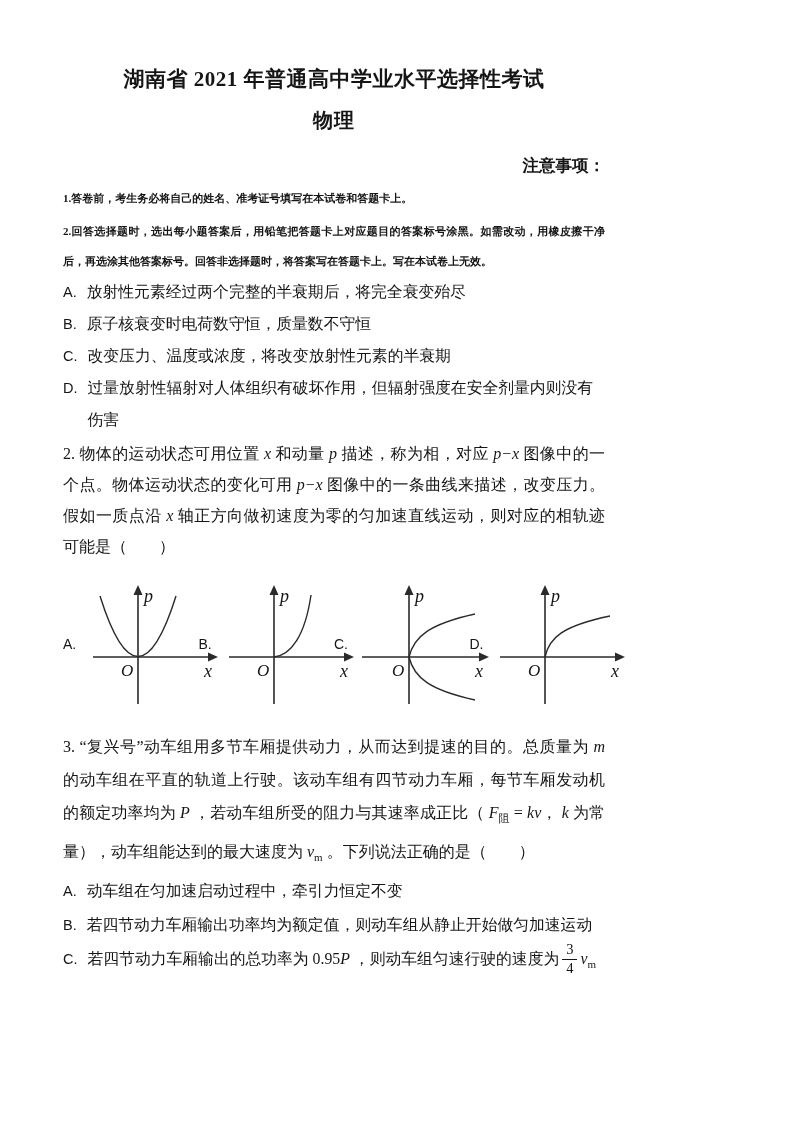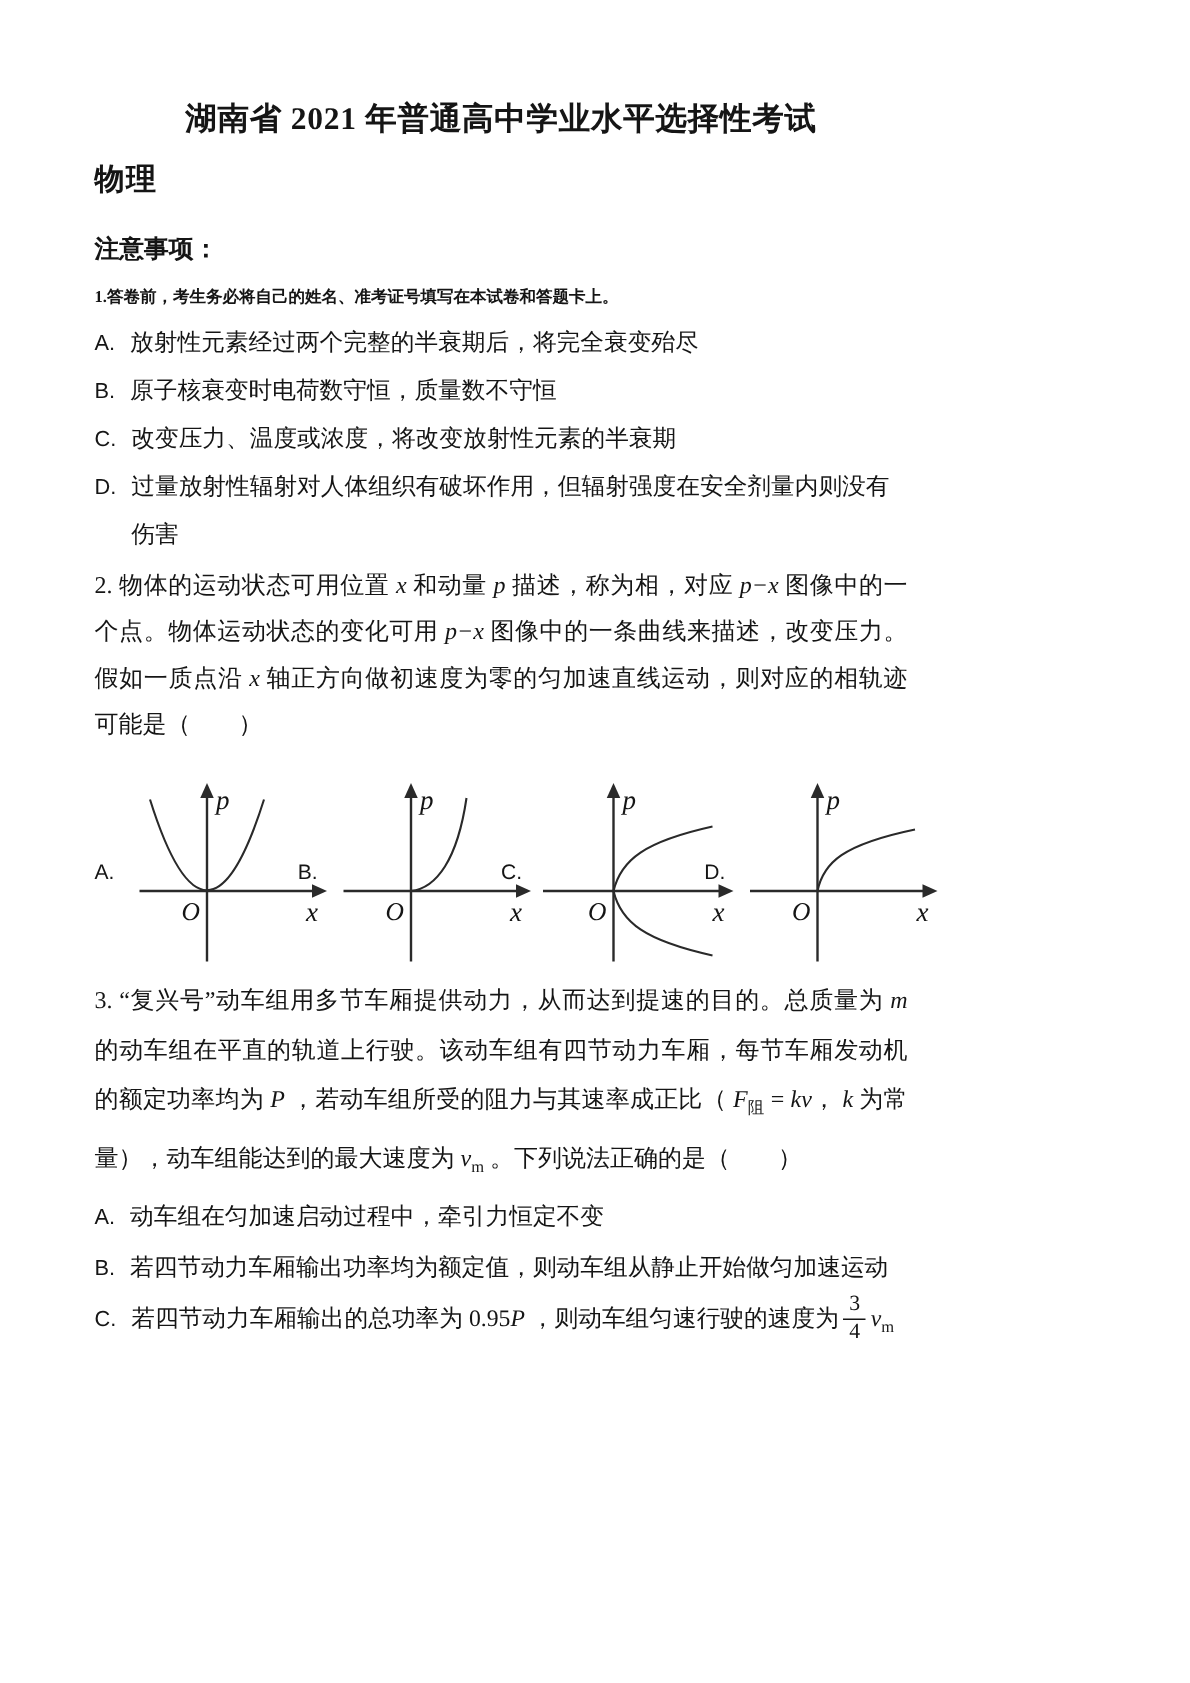--- a/index.html
+++ b/index.html
@@ -16,32 +16,32 @@
   }
   h1.title{
     margin:0;padding-top:10px;
     font-size:21px;line-height:26px;
     font-weight:700;text-align:center;
     letter-spacing:0.5px;
   }
   h2.subtitle{
     margin:16px 0 0 0;
     font-size:20px;line-height:24px;
-    font-weight:700;
+    font-weight:700;text-align:center;
     letter-spacing:1px;
   }
   p{margin:0;}
-  .bold{font-weight:700;}
+  .bold{font-weight:700;text-align:right;}
   .just{text-align:justify;}
   .notice-heading{margin-top:20px;font-size:16.5px;line-height:28px;}
   .notice-item{margin-top:3px;font-size:11px;line-height:30px;}
   .section-header{margin-top:3px;font-size:16.5px;line-height:31px;}
   .stem{margin-top:8px;line-height:32px;}
   .stem2{margin-top:2px;line-height:31px;}
-  .stem3{margin-top:4px;line-height:33px;}
+  .stem3{margin-top:20px;line-height:33px;}
   .opt{display:flex;align-items:baseline;line-height:32px;}
   .opt3{line-height:33px;}
   .optlabel{
     flex:0 0 auto;
     font-family:"Liberation Sans", sans-serif;
     font-size:14.5px;
     margin-right:10px;
   }
   .opttext{flex:1 1 auto;font-size:15.8px;}
   .it{font-style:italic;}
@@ -80,20 +80,21 @@
 </head>
 <body>
 
 <div class="page">
 
   <h1 class="title">湖南省 2021 年普通高中学业水平选择性考试</h1>
   <h2 class="subtitle">物理</h2>
 
   <p class="bold notice-heading">注意事项：</p>
   <p class="bold notice-item just">1.答卷前，考生务必将自己的姓名、准考证号填写在本试卷和答题卡上。</p>
+  <p class="bold notice-item just">2.回答选择题时，选出每小题答案后，用铅笔把答题卡上对应题目的答案标号涂黑。如需改动，用橡皮擦干净后，再选涂其他答案标号。回答非选择题时，将答案写在答题卡上。写在本试卷上无效。</p>
 
 
   <div class="opt">
     <span class="optlabel">A.</span>
     <span class="opttext">放射性元素经过两个完整的半衰期后，将完全衰变殆尽</span>
   </div>
   <div class="opt">
     <span class="optlabel">B.</span>
     <span class="opttext">原子核衰变时电荷数守恒，质量数不守恒</span>
   </div>

